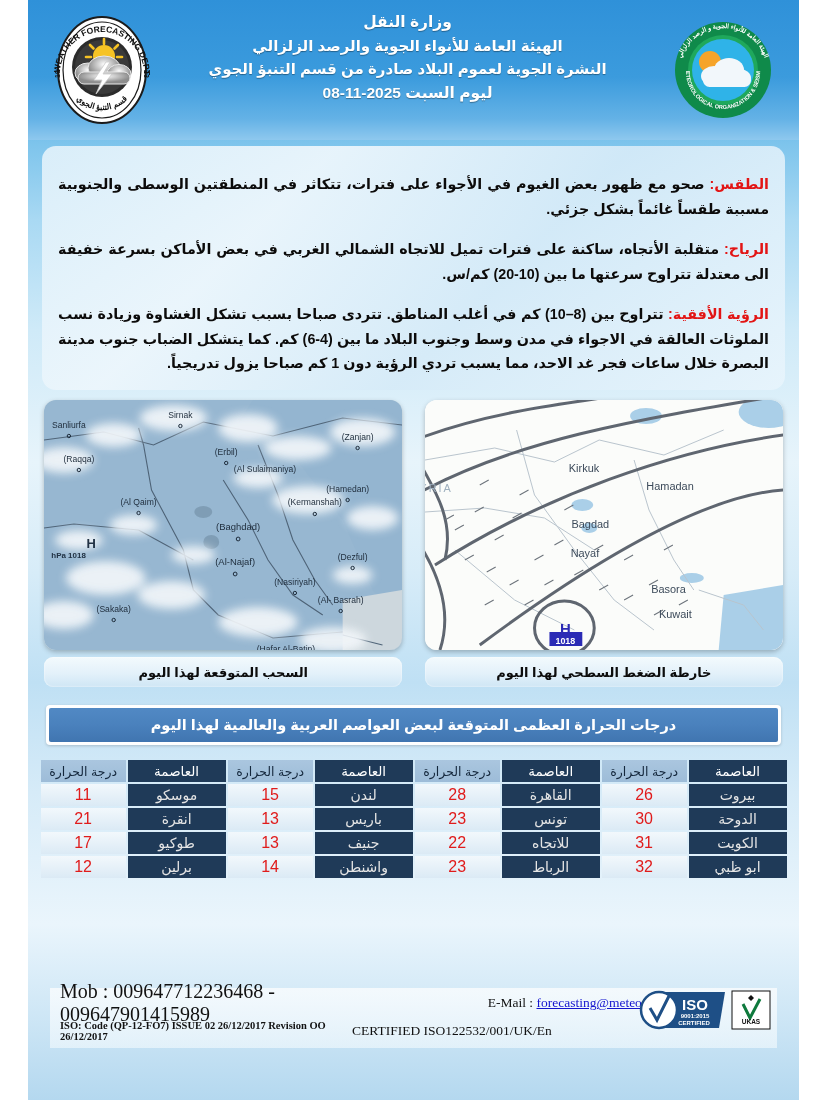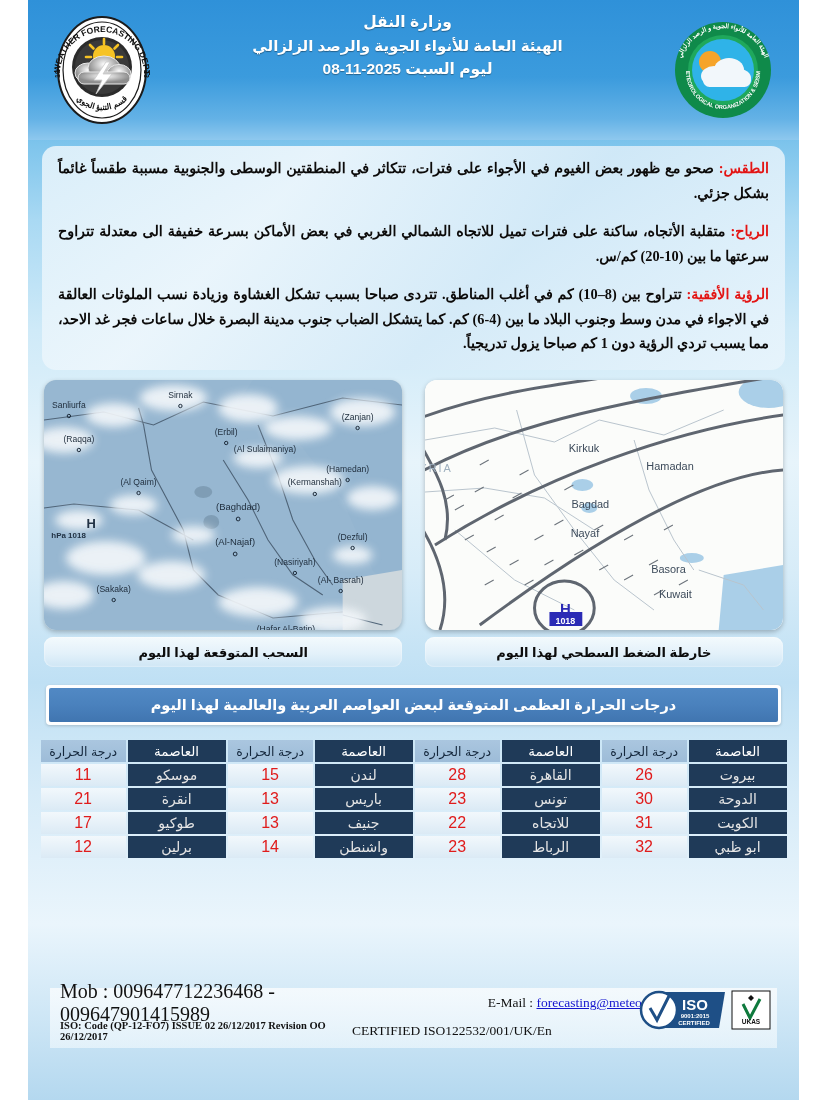--- a/index.html
+++ b/index.html
@@ -61,23 +61,22 @@
         rgba(231,244,252,.95) 100%);
   }
   .para {
     direction: rtl;
     text-align: justify;
     text-align-last: right;
     color:#0b0b0b;
     font-weight:bold;
     font-size:14.3px;
     line-height: 1.72;
-    margin: 0 0 14px 0;
+    margin: 16px 0 14px 0;
     text-shadow: 0 0 1px rgba(255,255,255,.5);
-    font-family: Liberation Serif, serif;
   }
   .para:last-child { margin-bottom: 2px; }
   .lbl { color:#e11515; }
 
   
   .maps {
     display:flex;
     justify-content:space-between;
     gap:16px;
     margin: 10px 16px 0 16px;
@@ -231,20 +230,21 @@
           <textPath href="#arcBot" startOffset="50%" text-anchor="middle">قسم التنبؤ الجوي</textPath>
         </text>
         <text x="14" y="62" font-size="7" font-weight="bold" fill="#111" transform="rotate(-90 14 62)" text-anchor="middle" font-family="Liberation Sans, sans-serif">19</text>
         <text x="98" y="62" font-size="7" font-weight="bold" fill="#111" transform="rotate(90 98 62)" text-anchor="middle" font-family="Liberation Sans, sans-serif">23</text>
       </svg>
     </div>
 
     <div class="header-text">
       <div class="l1">وزارة النقل</div>
       <div class="l2">الهيئة العامة للأنواء الجوية والرصد الزلزالي</div>
+      <div class="l3">النشرة الجوية لعموم البلاد صادرة من قسم التنبؤ الجوي</div>
       <div class="l4">ليوم السبت 2025-11-08</div>
     </div>
 
     <div class="logo-right">
       <svg viewBox="0 0 112 116" width="112" height="116" aria-hidden="true">
         <defs>
           <path id="arcTop2" d="M 12 60 A 44 44 0 0 1 100 60"></path>
           <path id="arcBot2" d="M 19 60 A 37 37 0 0 0 93 60"></path>
         </defs>
         <circle cx="56" cy="58" r="48" fill="#0f8a4a"></circle>

